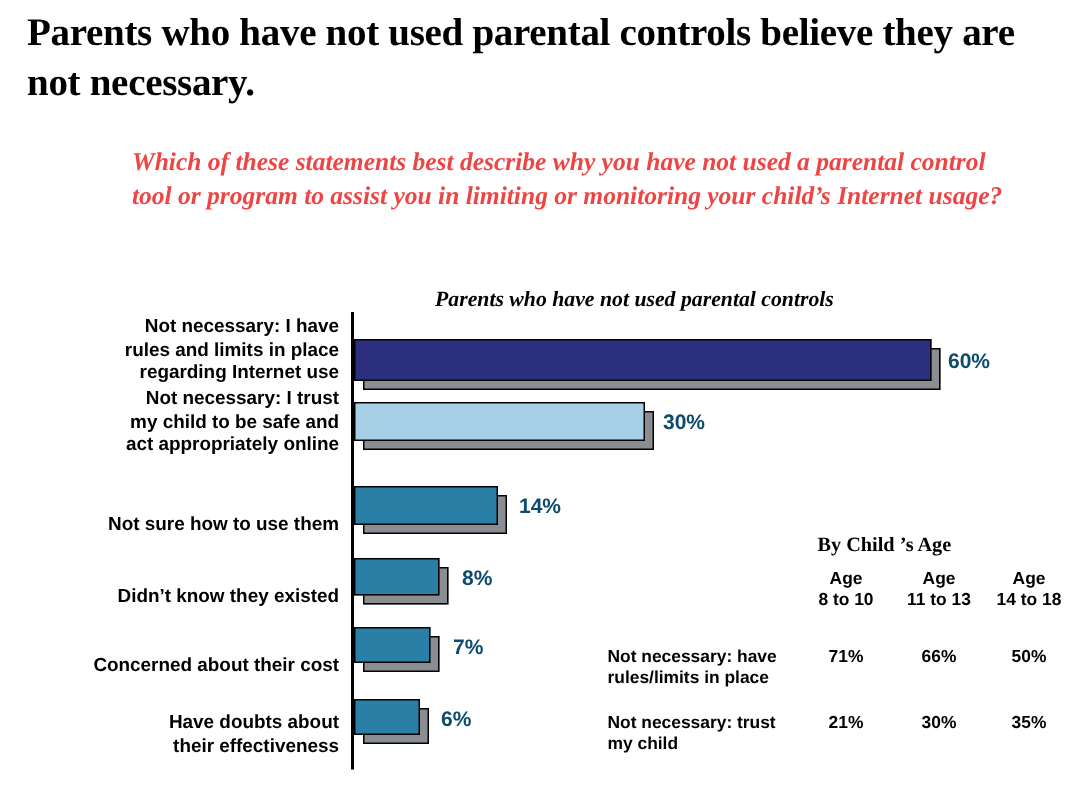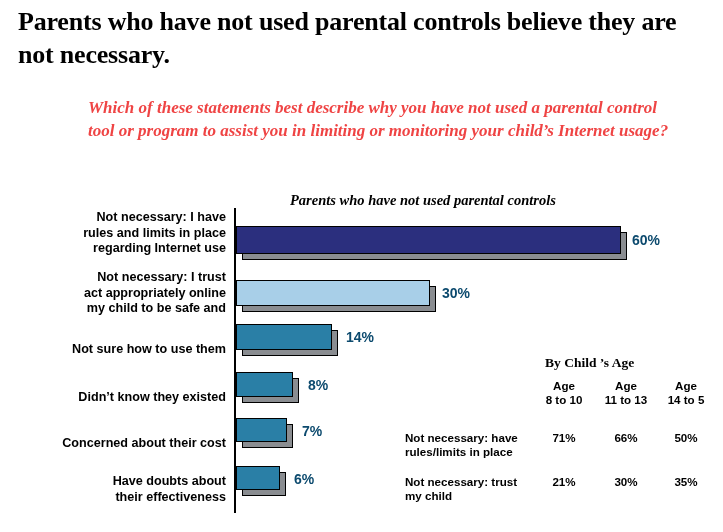--- a/index.html
+++ b/index.html
@@ -177,25 +177,25 @@
         <div>rules and limits in place</div>
         <div>regarding Internet use</div>
       </div>
       <div class="bar-wrap" style="top:18px;">
         <div class="bar-shadow" style="left:6px;top:6px;width:385px;height:28px;"></div>
         <div class="bar bar-face" style="top:0px;width:385px;height:28px;background:#2b2f7e;"></div>
         <div class="bar-value" style="left:396px;top:6px;">60%</div>
       </div>
     </div>
 
-    <div class="row" style="top:60px;height:64px;">
+    <div class="row" style="top:48px;height:64px;">
       <div class="row-label" style="top:2px;">
         <div>Not necessary: I trust</div>
+        <div>my child to be safe and</div>
         <div>act appropriately online</div>
-        <div>my child to be safe and</div>
       </div>
       <div class="bar-wrap" style="top:12px;">
         <div class="bar-shadow" style="left:6px;top:6px;width:194px;height:26px;"></div>
         <div class="bar bar-face" style="top:0px;width:194px;height:26px;background:#a8cfe8;"></div>
         <div class="bar-value" style="left:206px;top:5px;">30%</div>
       </div>
     </div>
 
     <div class="row" style="top:112px;height:48px;">
       <div class="row-label" style="top:22px;">
@@ -249,21 +249,21 @@
     <div class="side-head" style="left:130px;">
       <div>Age</div>
       <div>8 to 10</div>
     </div>
     <div class="side-head" style="left:192px;">
       <div>Age</div>
       <div>11 to 13</div>
     </div>
     <div class="side-head" style="left:252px;">
       <div>Age</div>
-      <div>14 to 5</div>
+      <div>14 to 18</div>
     </div>
 
     <div class="side-rowlabel" style="top:76px;">
       <div>Not necessary: have</div>
       <div>rules/limits in place</div>
     </div>
     <div class="side-cell" style="left:130px;top:76px;">71%</div>
     <div class="side-cell" style="left:192px;top:76px;">66%</div>
     <div class="side-cell" style="left:252px;top:76px;">50%</div>
 

